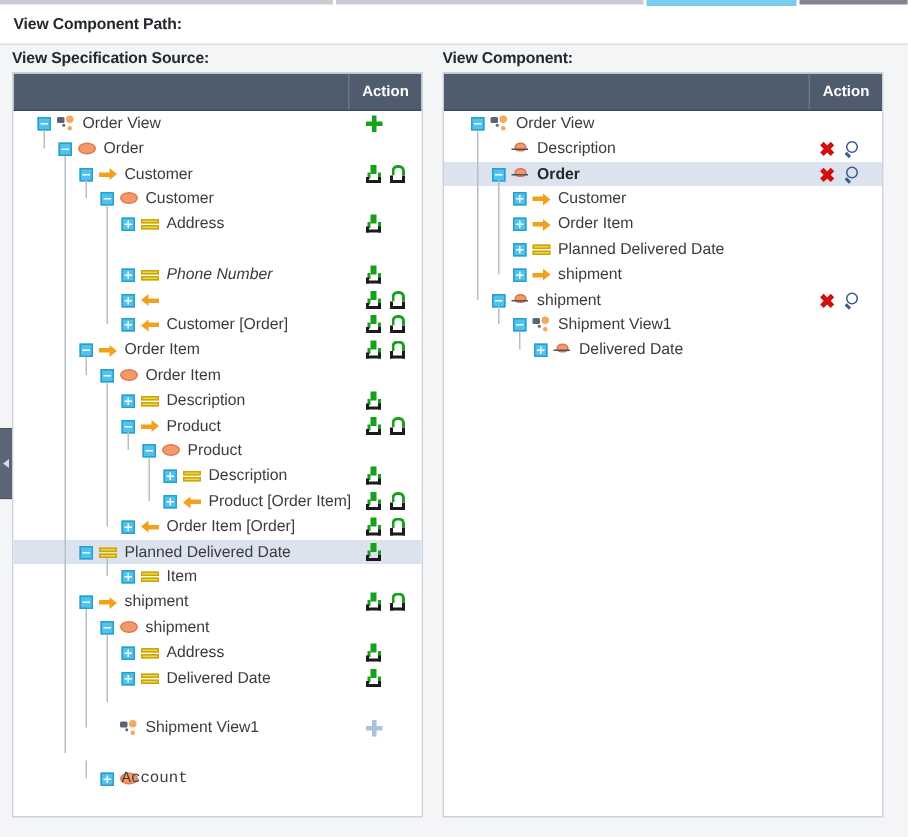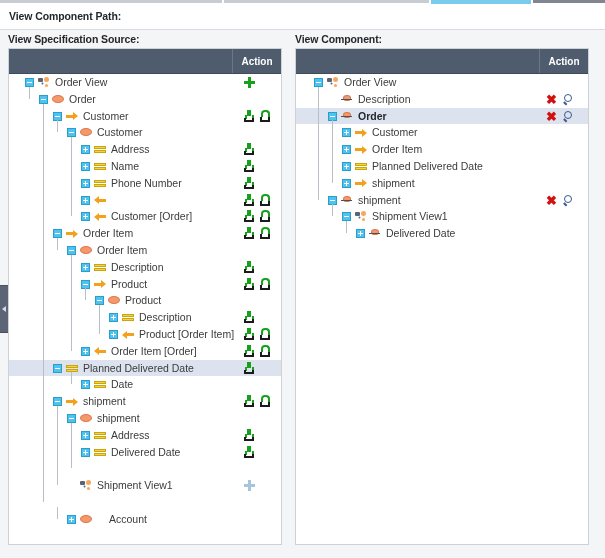--- a/index.html
+++ b/index.html
@@ -276,27 +276,21 @@
             <span class="exp" style="left: 58px;"></span>
             <span class="ico ico-concept" style="left: 71px;"></span>
             <span class="lbl" style="left: 88px;">Customer</span>
           </div>
           <div class="row" style="top: 67.2px; position: absolute; left: 0px; right: 0px;">
             <span class="exp plus" style="left: 72px;"></span>
             <span class="ico ico-attr" style="left: 85px;"></span>
             <span class="lbl" style="left: 102px;">Address</span>
             <span class="ic ic-addchk" style="left: 234px;"></span>
           </div>
-          <div class="row" style="top: 84px; position: absolute; left: 0px; right: 0px;">
-            <span class="exp plus" style="left: 72px;"></span>
-            <span class="ico ico-attr" style="left: 85px;"></span>
-            <span class="lbl" style="left: 102px;">Name</span>
-            <span class="ic ic-addchk" style="left: 234px;"></span>
-          </div>
-          <div class="row" style="top: 100.8px; position: absolute; left: 0px; right: 0px;">
+          <div class="row" style="top: 100.8px; position: absolute; left: 0px; right: 0px; font-style: italic;">
             <span class="exp plus" style="left: 72px;"></span>
             <span class="ico ico-attr" style="left: 85px;"></span>
             <span class="lbl" style="left: 102px;">Phone Number</span>
             <span class="ic ic-addchk" style="left: 234px;"></span>
           </div>
           <div class="row" style="top: 117.6px; position: absolute; left: 0px; right: 0px;">
             <span class="exp plus" style="left: 72px;"></span>
             <span class="ico ico-relinv" style="left: 85px;"></span>
             <span class="ic ic-addchk" style="left: 234px;"></span>
             <span class="ic ic-addref" style="left: 250px;"></span>
@@ -360,21 +354,21 @@
           </div>
           <div class="row sel" style="top: 285.6px; position: absolute; left: 0px; right: 0px;">
             <span class="exp" style="left: 44px;"></span>
             <span class="ico ico-attr" style="left: 57px;"></span>
             <span class="lbl" style="left: 74px;">Planned Delivered Date</span>
             <span class="ic ic-addchk" style="left: 234px;"></span>
           </div>
           <div class="row" style="top: 302.4px; position: absolute; left: 0px; right: 0px;">
             <span class="exp plus" style="left: 72px;"></span>
             <span class="ico ico-attr" style="left: 85px;"></span>
-            <span class="lbl" style="left: 102px;">Date</span>
+            <span class="lbl" style="left: 102px;">Item</span>
           </div>
           <div class="row" style="top: 319.2px; position: absolute; left: 0px; right: 0px;">
             <span class="exp" style="left: 44px;"></span>
             <span class="ico ico-rel" style="left: 57px;"></span>
             <span class="lbl" style="left: 74px;">shipment</span>
             <span class="ic ic-addchk" style="left: 234px;"></span>
             <span class="ic ic-addref" style="left: 250px;"></span>
           </div>
           <div class="row" style="top: 336px; position: absolute; left: 0px; right: 0px;">
             <span class="exp" style="left: 58px;"></span>
@@ -395,21 +389,21 @@
           </div>
           <div class="row" style="top: 403.2px; position: absolute; left: 0px; right: 0px;">
             <span class="exp none" style="left: 58px;"></span>
             <span class="ico ico-view" style="left: 71px;"></span>
             <span class="lbl" style="left: 88px;">Shipment View1</span>
             <span class="ic ic-plusdis" style="left: 234px;"></span>
           </div>
           <div class="row" style="top: 436.8px; position: absolute; left: 0px; right: 0px;">
             <span class="exp plus" style="left: 58px;"></span>
             <span class="ico ico-concept" style="left: 71px;"></span>
-            <span class="lbl" style="left: 100px;">Account</span>
+            <span class="lbl" style="left: 72px; font-family: Liberation Mono, monospace;">Account</span>
           </div>
           <div class="vline" style="left: 20px; top: 12.8px; height: 12px;"></div>
           <div class="vline" style="left: 34px; top: 29.6px; height: 398.4px;"></div>
           <div class="vline" style="left: 48px; top: 46.4px; height: 12px;"></div>
           <div class="vline" style="left: 48px; top: 164px; height: 12px;"></div>
           <div class="vline" style="left: 48px; top: 332px; height: 79.2px;"></div>
           <div class="vline" style="left: 48px; top: 432.8px; height: 12px;"></div>
           <div class="vline" style="left: 62px; top: 63.2px; height: 79.2px;"></div>
           <div class="vline" style="left: 62px; top: 180.8px; height: 96px;"></div>
           <div class="vline" style="left: 62px; top: 298.4px; height: 12px;"></div>

